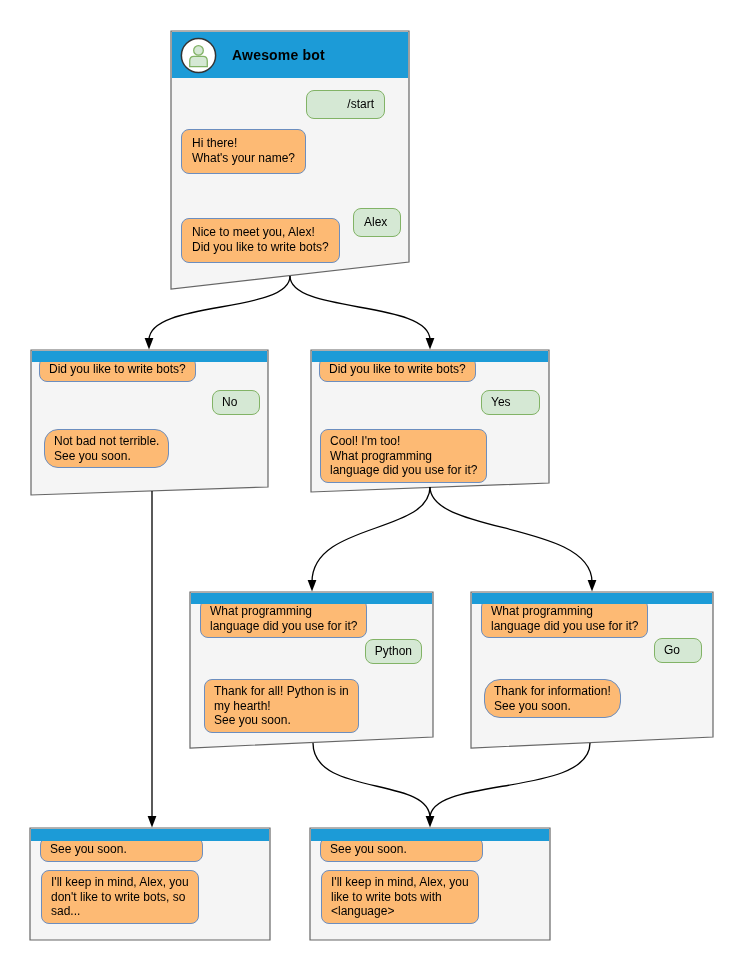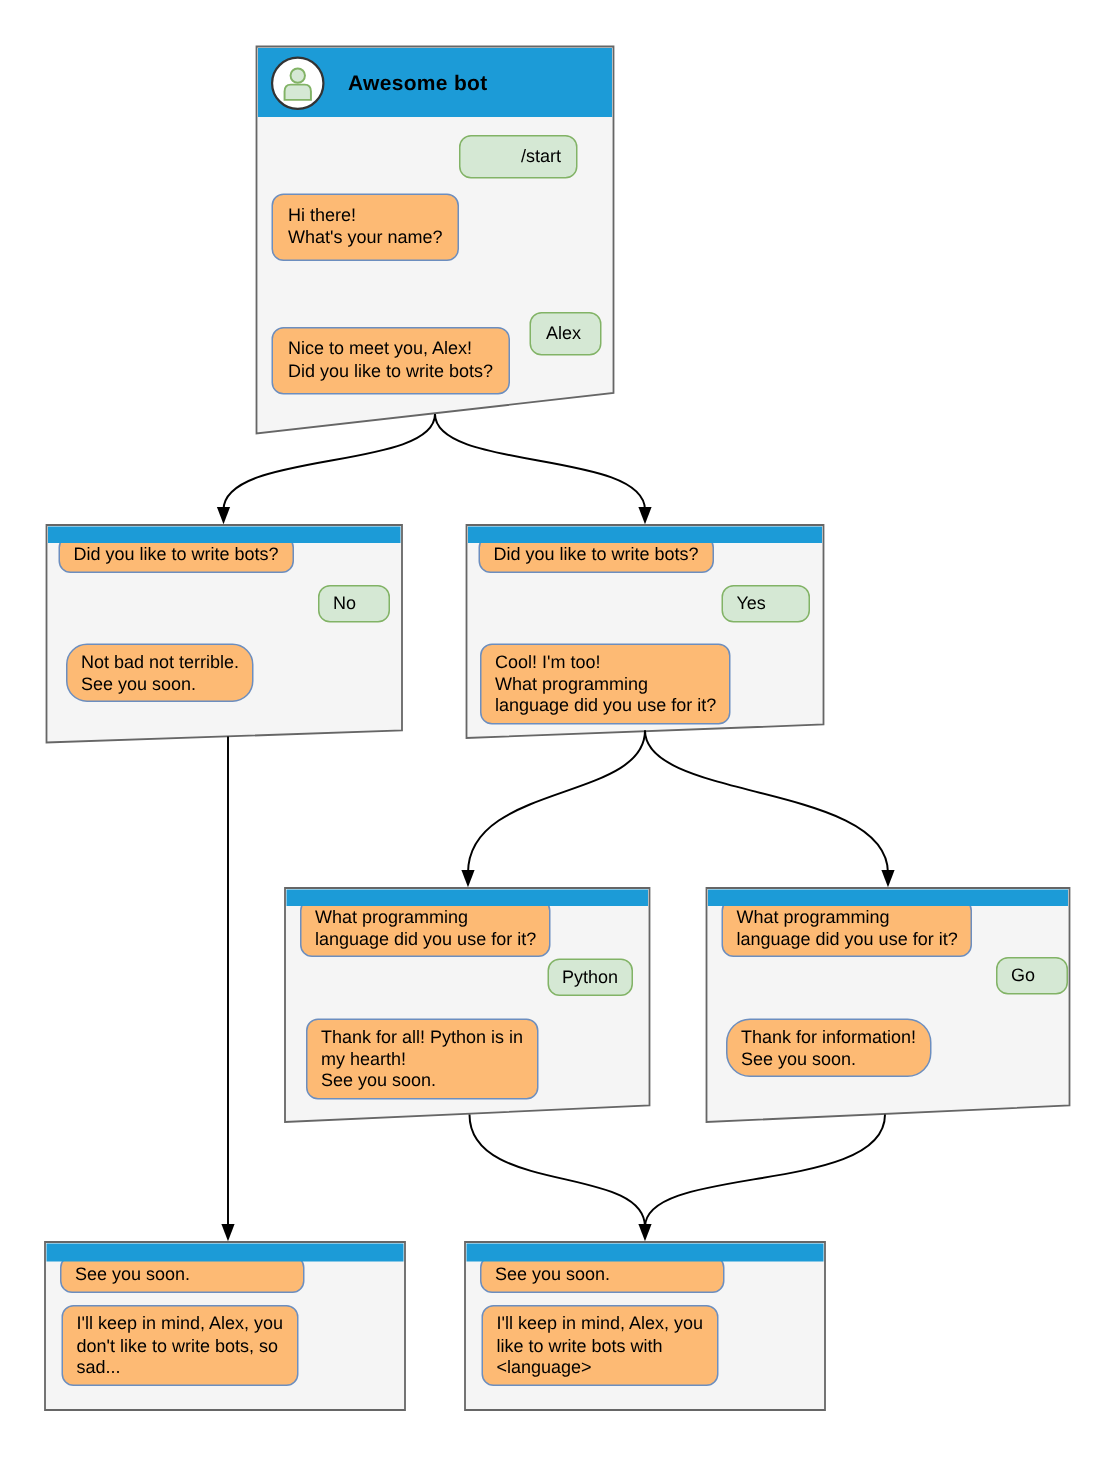--- a/index.html
+++ b/index.html
@@ -123,21 +123,21 @@
     <div class="bubble user" style="right:11px; top:47px;">Python</div>
     <div class="bubble bot" style="left:14px; top:87px;">Thank for all! Python is in
 my hearth!
 See you soon.</div>
   </div>
 
   <div class="window" style="left:471px; top:592px; width:242px; height:156px;">
     <div class="strip"></div>
     <div class="bubble bot" style="left:10px; top:7px;">What programming
 language did you use for it?</div>
-    <div class="bubble user" style="right:1px; top:46px;">Go</div>
+    <div class="bubble user" style="right:11px; top:46px;">Go</div>
     <div class="bubble bot" style="left:13px; top:87px;border-radius:16px;">Thank for information!
 See you soon.</div>
   </div>
 
   <div class="window" style="left:30px; top:828px; width:240px; height:112px;">
     <div class="strip tall"></div>
     <div class="bubble bot" style="left:10px; top:9px; width:163px;">See you soon.</div>
     <div class="bubble bot" style="left:11px; top:42px;">I'll keep in mind, Alex, you
 don't like to write bots, so
 sad...</div>

